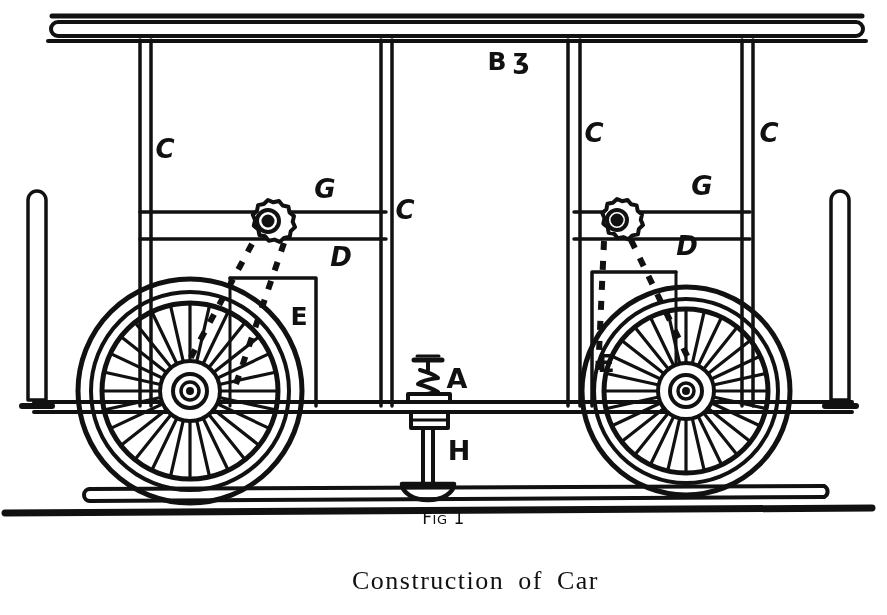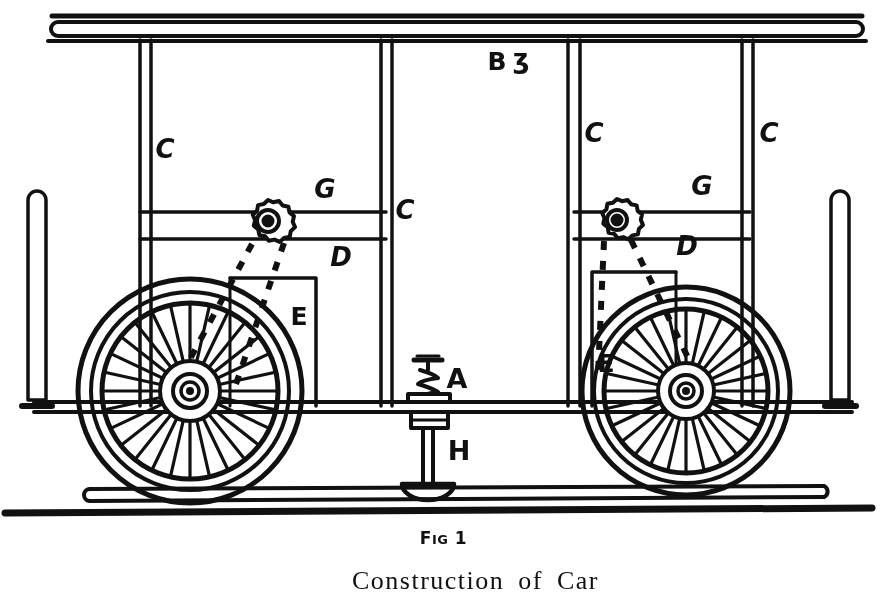--- a/index.html
+++ b/index.html
@@ -32,25 +32,25 @@
     fill: #111111;
   }
   .cap-label-upright {
     font-family: "DejaVu Sans", sans-serif;
     font-weight: bold;
     fill: #111111;
   }
   #fig-number {
     position: absolute;
     left: 0;
-    top: 528px;
+    top: 508px;
     width: 887px;
     text-align: center;
     font-family: "DejaVu Sans", sans-serif;
-    font-weight: bold;
+    font-weight: normal;
     font-size: 17px;
     letter-spacing: 0.5px;
     color: #111111;
   }
   #fig-number .small-caps {
     font-size: 13px;
   }
   #figure-caption {
     position: absolute;
     left: 0;

